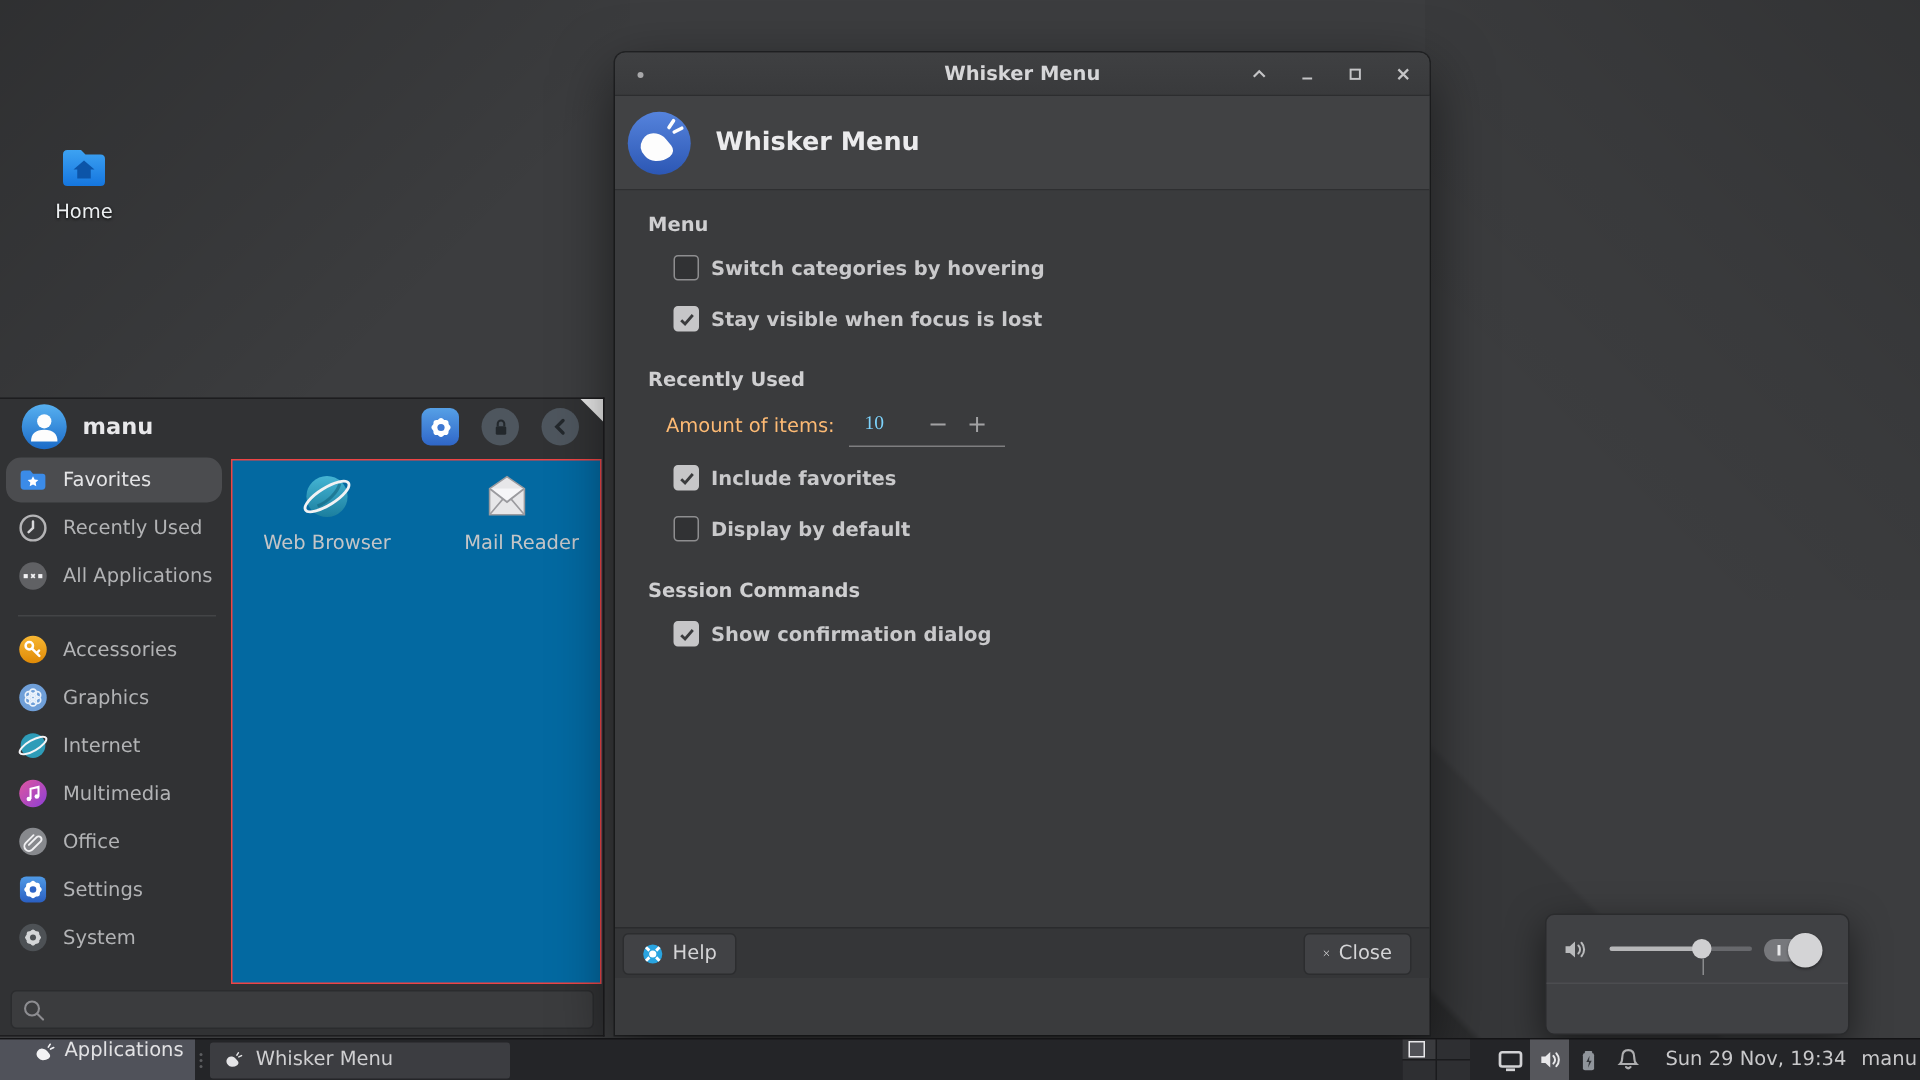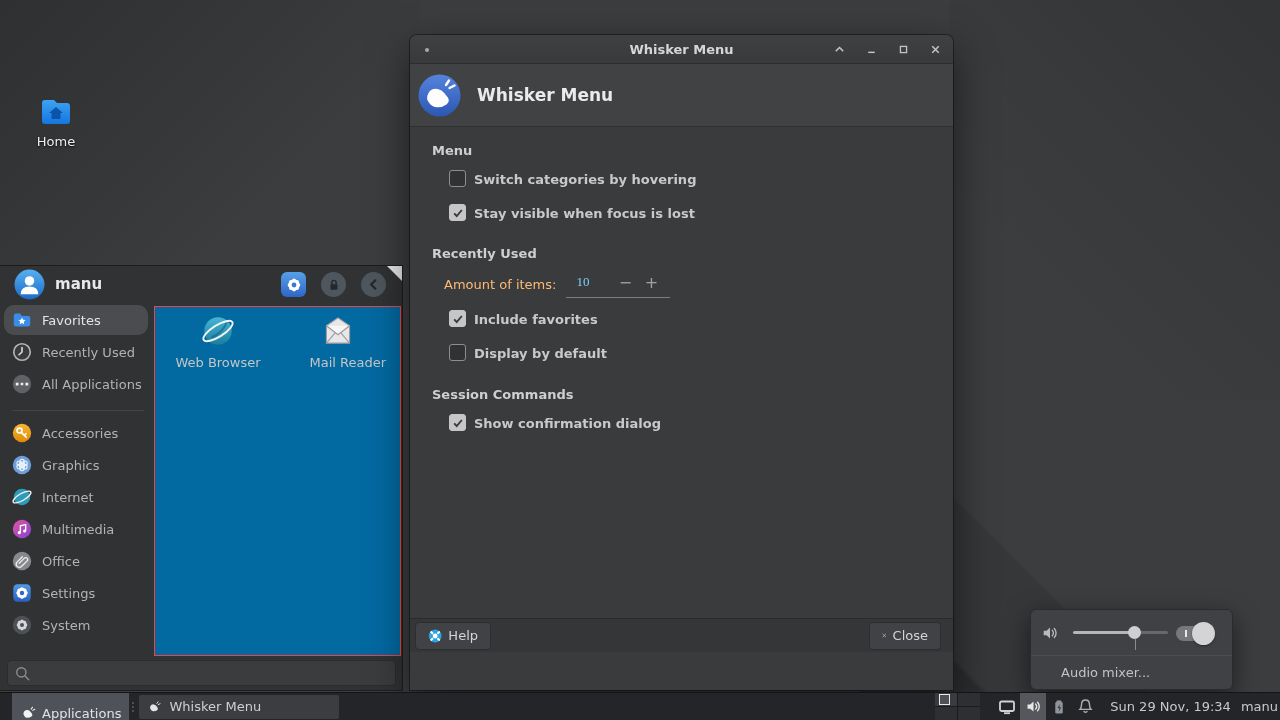--- a/index.html
+++ b/index.html
@@ -117,22 +117,22 @@
     background:#77787c; cursor:pointer; }
   .vol-toggle .bar { position:absolute; left:9px; top:4px; width:2px; height:7px; background:#e8e8ea; }
   .vol-toggle .knob { position:absolute; right:-5px; top:-4px; width:23px; height:23px;
     border-radius:50%; background:#d4d4d6; box-shadow:0 1px 2px rgba(0,0,0,.4); }
   .vol-item { position:relative; height:33px; display:flex; align-items:center; padding-left:30px;
     font-size:13px; color:#c2c3c5; cursor:pointer; }
 
   
   .taskbar { position:absolute; left:0; top:692px; width:1280px; height:28px; background:#242528;
     border-top:1px solid #141416; display:flex; align-items:center; }
-  .tb-apps { height:28px; display:flex; align-items:flex-end; gap:5px; padding:0 8px 0 8px;
-    background:#50525a; cursor:pointer;margin-left:12px; }
+  .tb-apps { height:28px; display:flex; align-items:flex-start; gap:5px; padding:0 8px 0 21px;
+    background:#50525a; cursor:pointer; }
   .tb-apps .albl { font-size:13px; color:#e2e2e4; }
   .tb-grip { width:8px; height:28px; display:flex; flex-direction:column; align-items:center;
     justify-content:center; gap:2px; cursor:grab; }
   .tb-grip i { width:2px; height:2px; background:#5c5d60; border-radius:50%; }
   .tb-task { width:200px; height:24px; margin-left:2px; background:#3c3d41; border-radius:2px;
     display:flex; align-items:center; gap:7px; padding:0 8px; cursor:pointer; }
   .tb-task .tlbl { font-size:13px; color:#cfcfd1; }
   .tb-right { margin-left:auto; display:flex; align-items:center; height:28px; }
   .pager { display:grid; grid-template-columns:22px 22px; grid-template-rows:13px 13px; gap:1px;
     background:#1a1b1d; margin-right:14px; cursor:pointer; }
@@ -481,21 +481,20 @@
       </svg>
       <div class="vol-slider">
         <div class="vol-knob"></div>
         <div class="vol-tick"></div>
       </div>
       <div class="vol-toggle">
         <span class="bar"></span>
         <span class="knob"></span>
       </div>
     </div>
-    <div class="vol-item">Audio mixer...</div>
   </div>
 
   <div class="taskbar">
     <div class="tb-apps">
       <svg width="17" height="17" viewBox="0 0 24 24">
         <path d="M6.5 17.5 q-3-3 -1-6.5 q1.8-3 5.3-2.4 q2.4.4 3.9 2.2 l2.1 2.6 q1.8 2.4-.6 4.4 q-2.4 1.8-5.7 1.7 q-2.7-.1-4-2 Z" fill="#f2f2f4"></path>
         <path d="M15.8 7.2 l1.8-2.7 M17.9 9 l3-1.5" stroke="#f2f2f4" stroke-width="1.5" stroke-linecap="round"></path>
       </svg>
       <span class="albl">Applications</span>
     </div>

